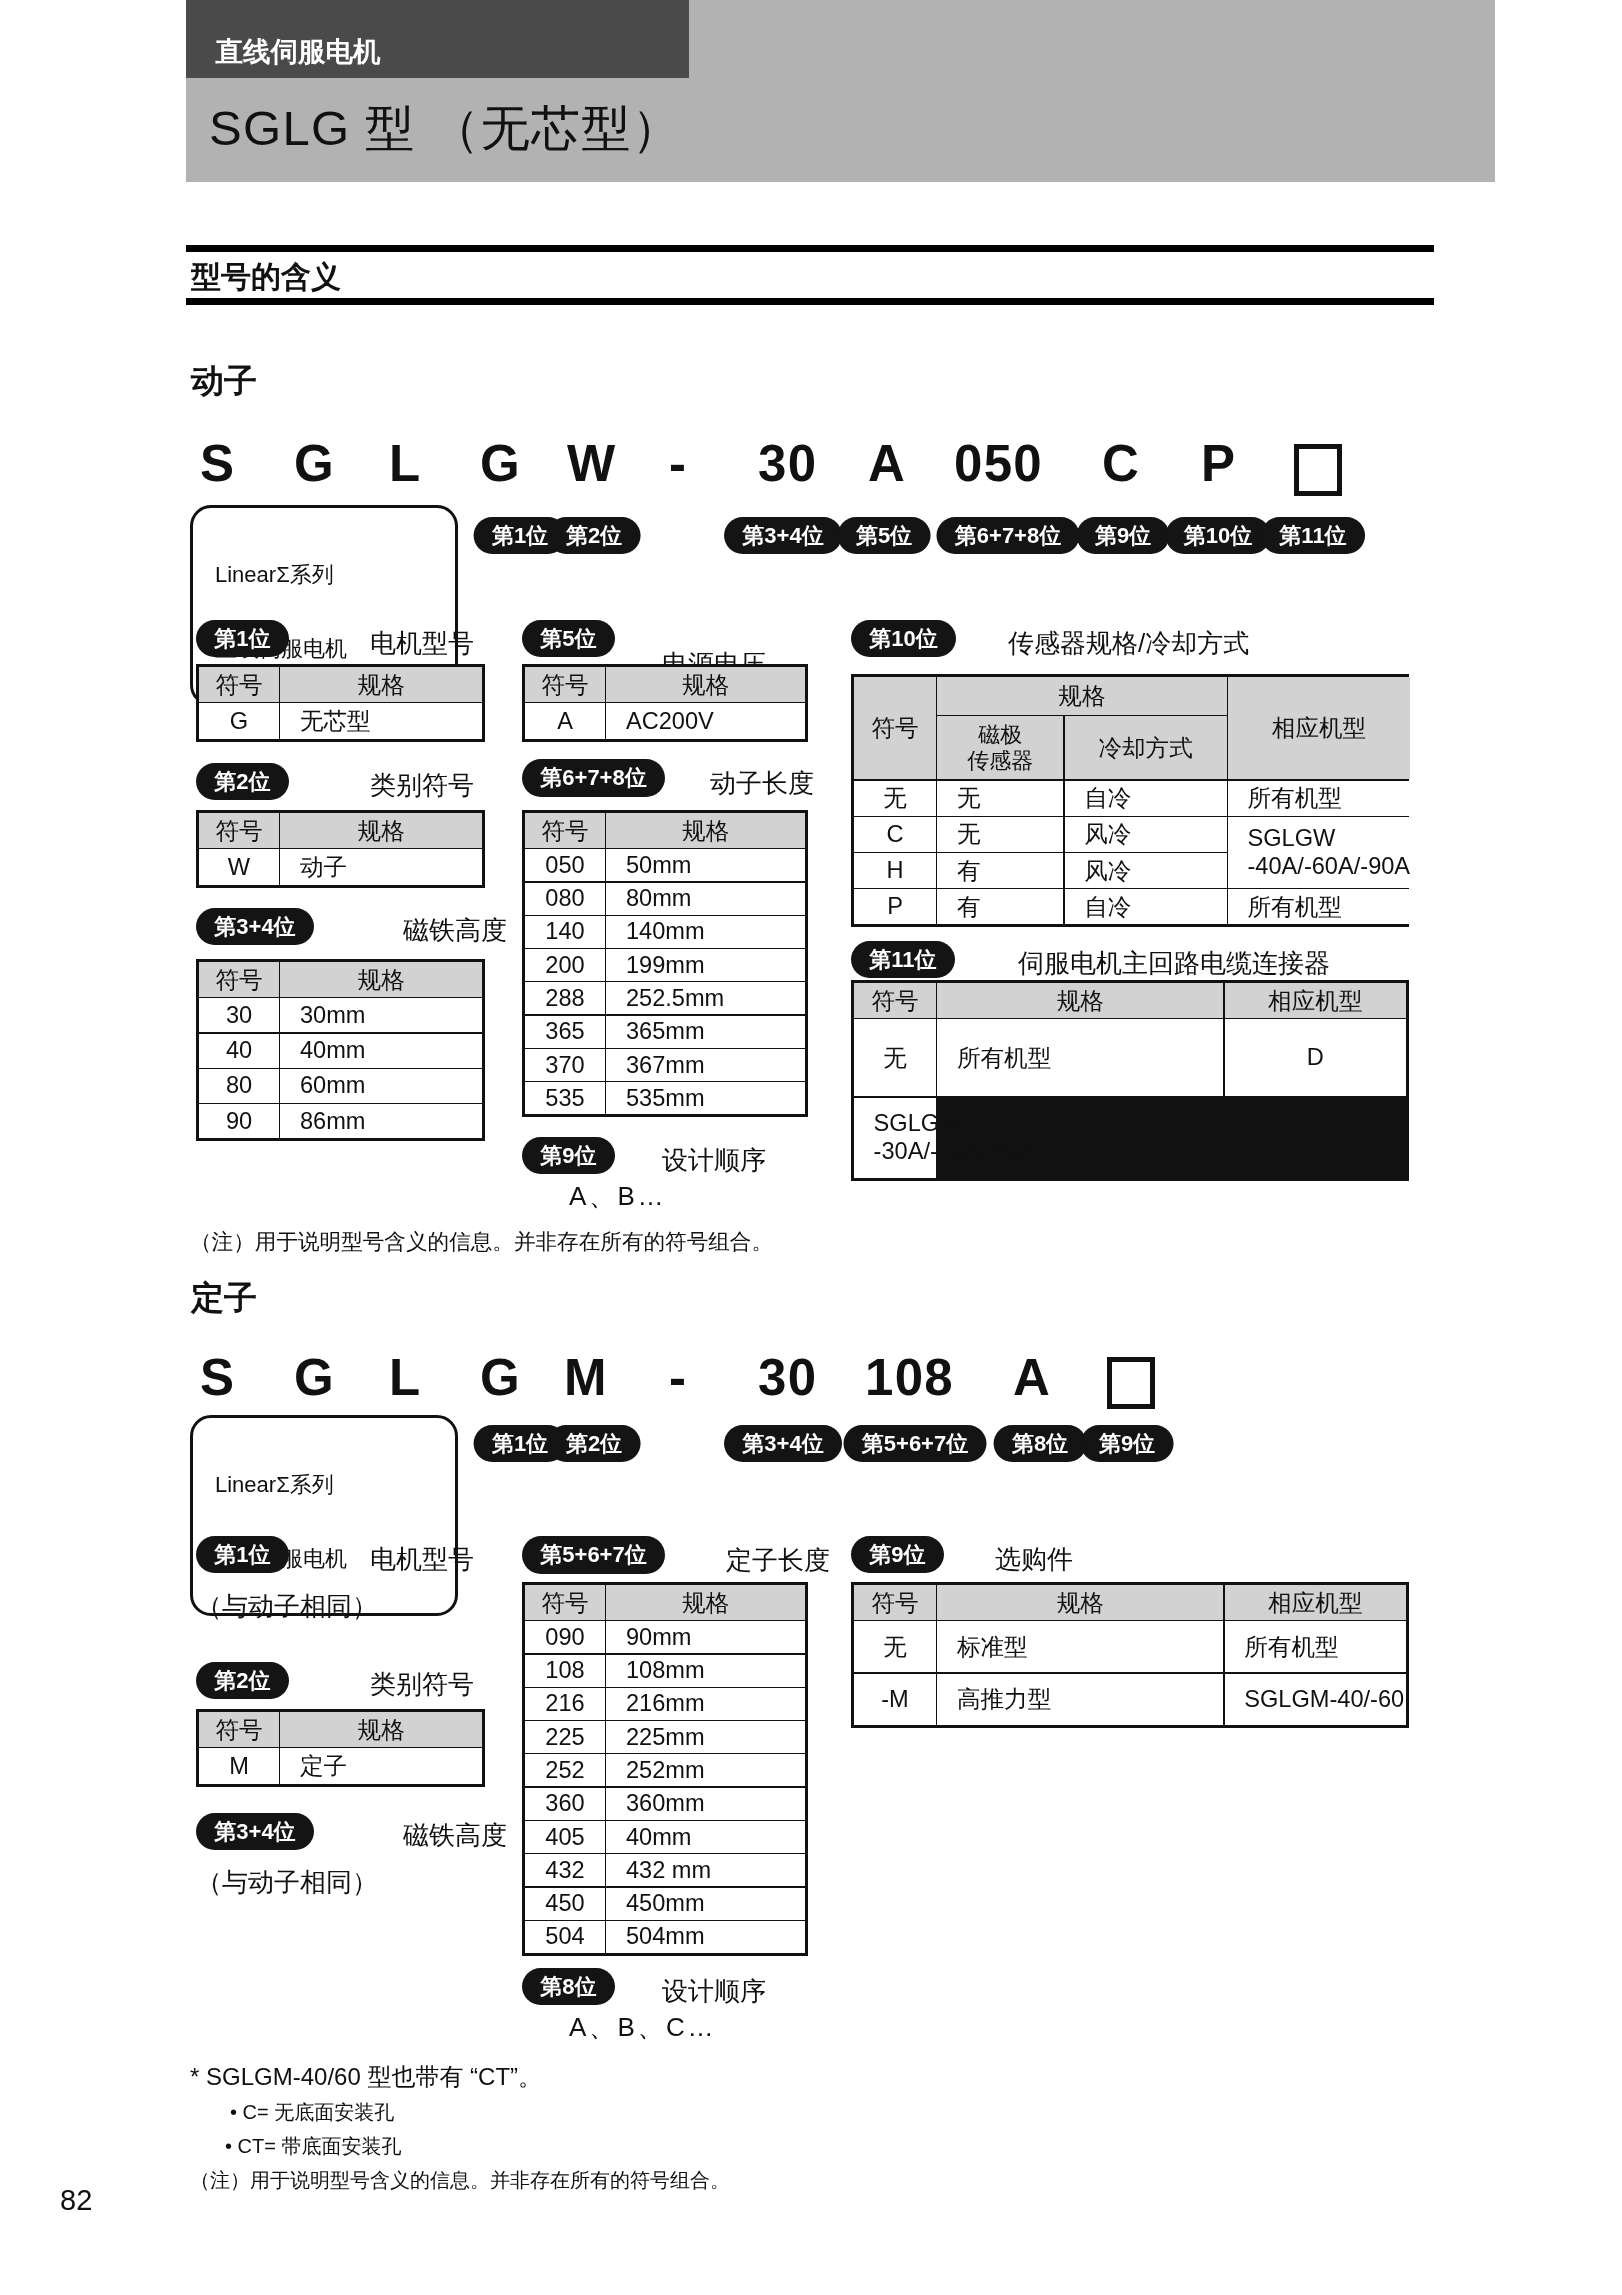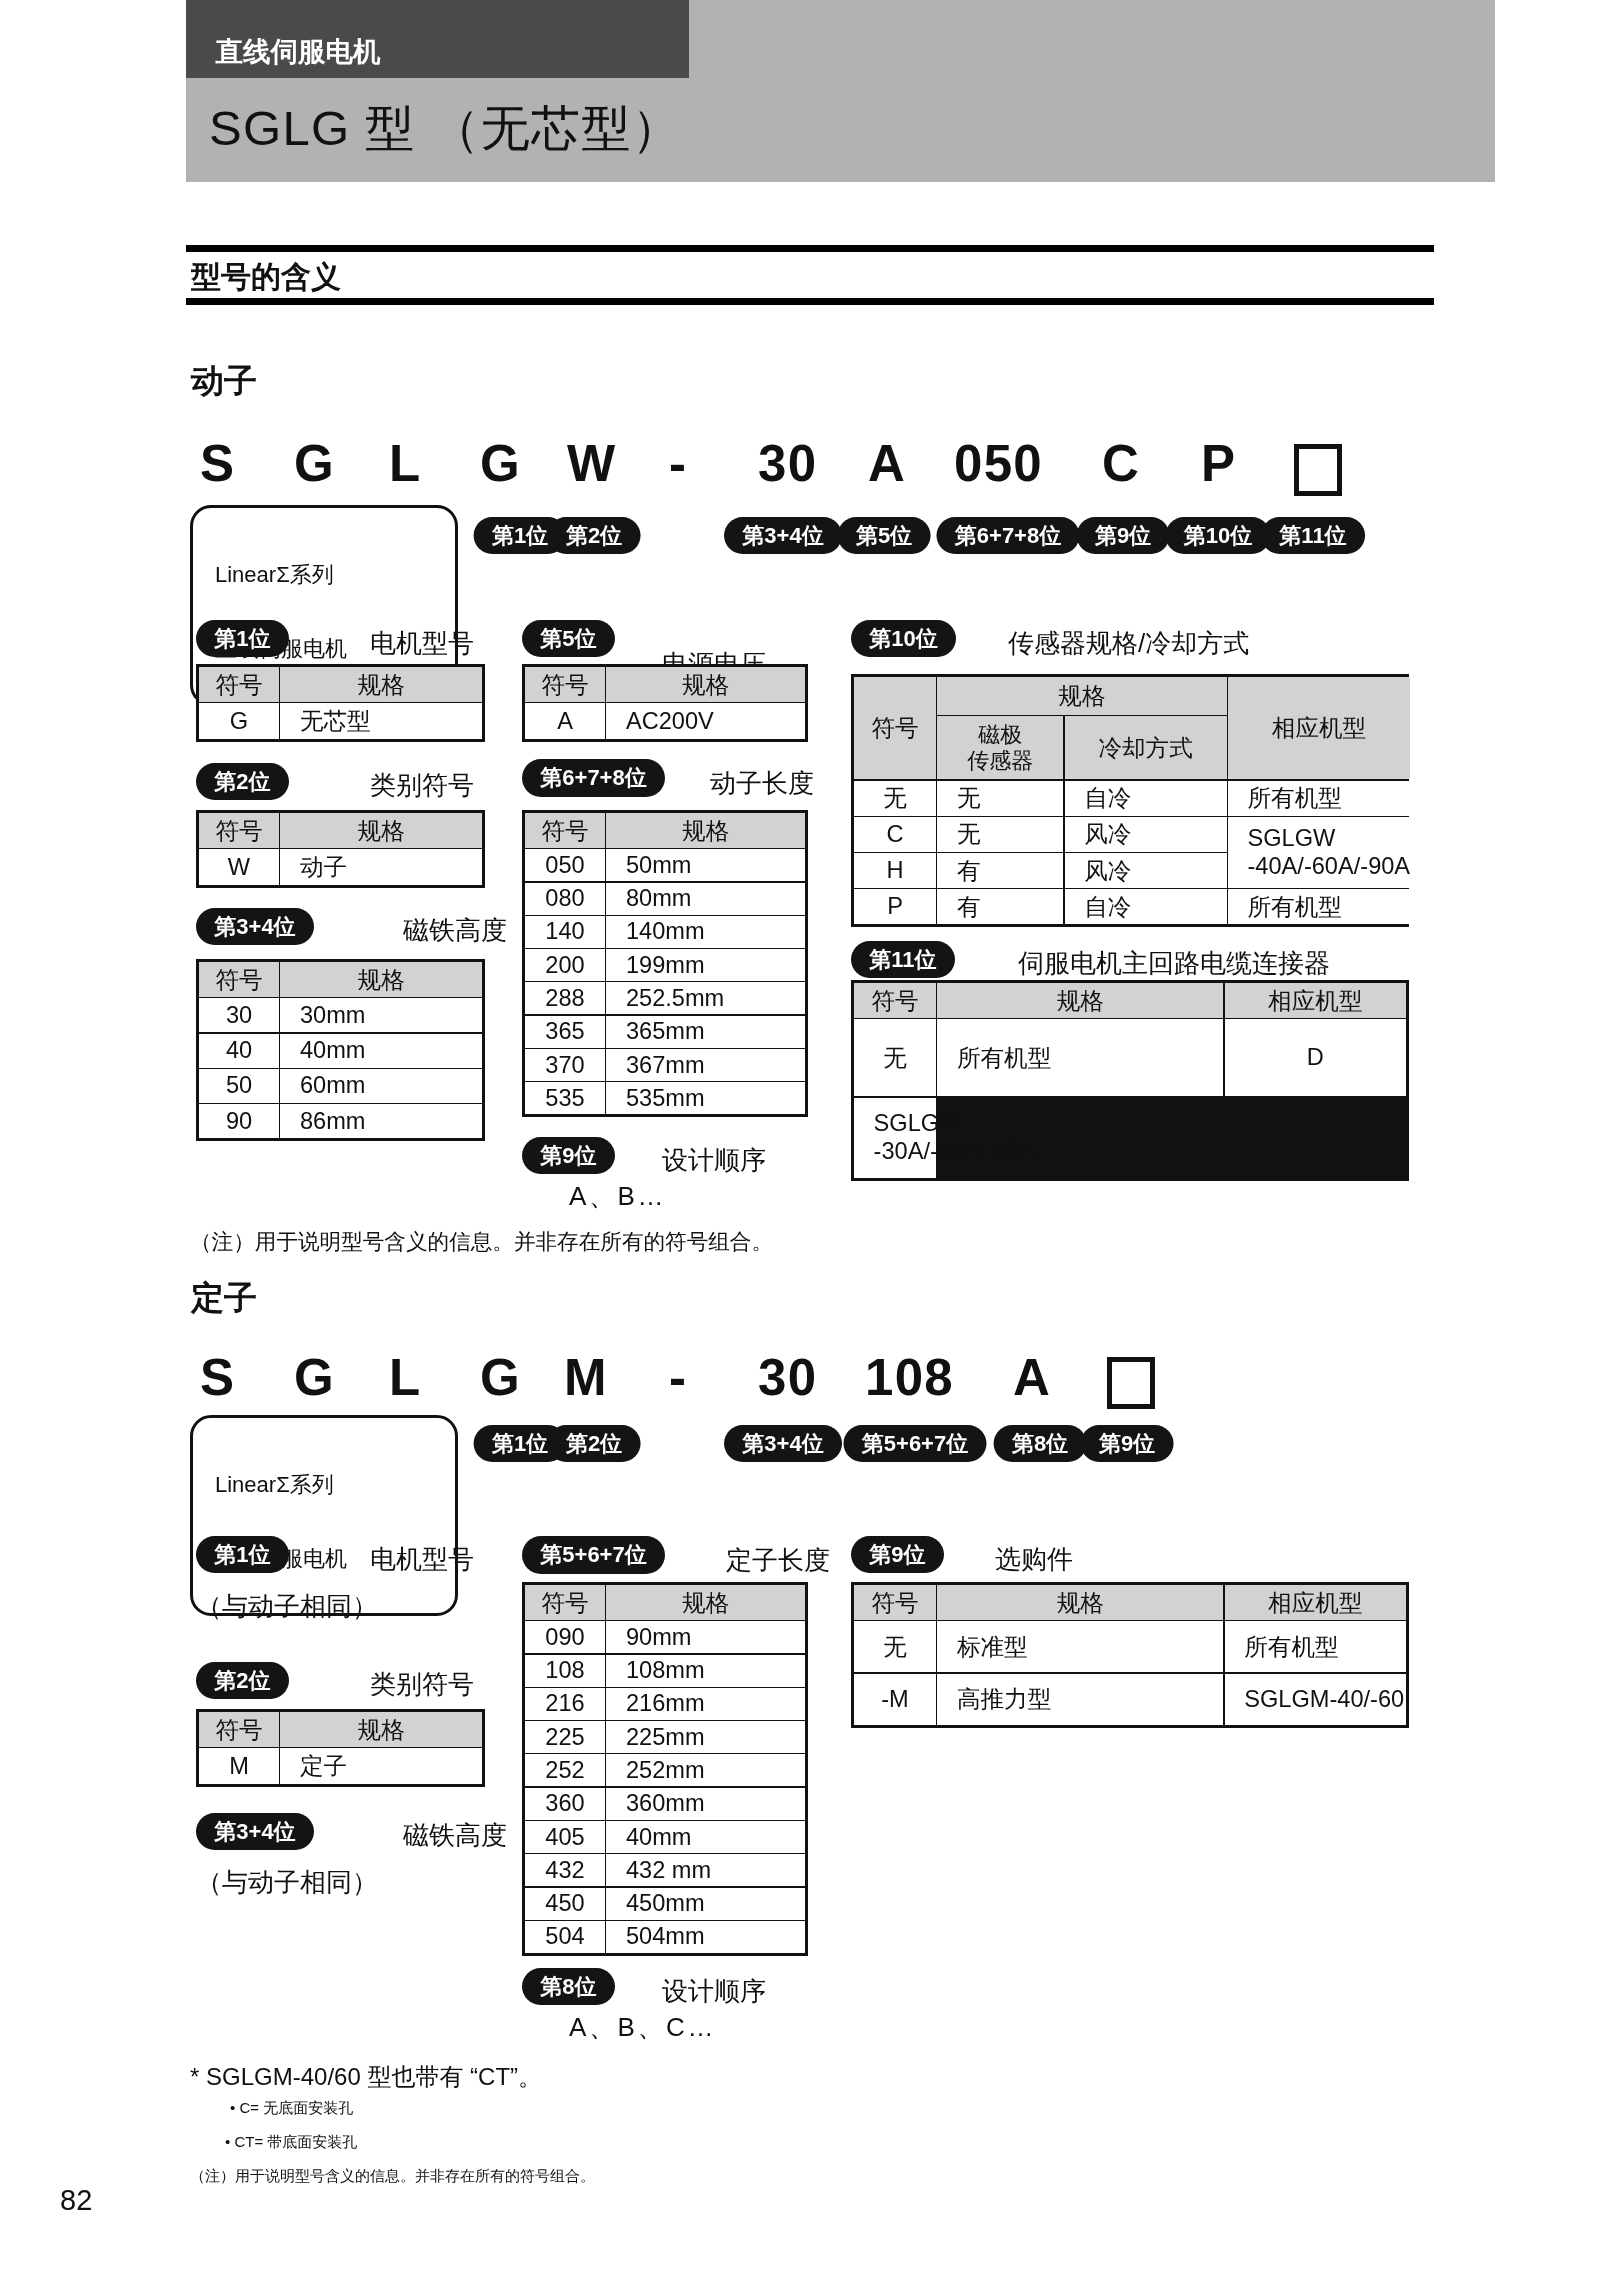--- a/index.html
+++ b/index.html
@@ -37,21 +37,21 @@
   .tbl .sym{justify-content:center;text-align:center}
   .tbl .spec{padding-left:19.6px}
   .tbl .col{flex-direction:column;justify-content:center;line-height:1.18}
   .tbl .col.spec{align-items:flex-start}
   .t2col{grid-template-columns:80px 1fr;width:283px}
   .t3col{grid-template-columns:82px 286px 1fr;width:552px}
   .sensor{grid-template-columns:82px 126px 162px 1fr;width:552px;
           grid-template-rows:38px 63px 35px 35px 35px 35px}
   .mcell{font-size:21.6px}
   .small{font-size:21.6px}
-  .fnote{font-size:15px;white-space:nowrap}
+  .fnote{font-size:20px;white-space:nowrap}
   .fnote1{font-size:24px;white-space:nowrap}
   .pageno{font-size:29px}
 </style>
 </head>
 <body>
 
 <div class="page">
 
   <div class="abs band"></div>
   <div class="abs tag">
@@ -112,21 +112,21 @@
 
   <div class="badge" style="left:196px;top:908px">第3+4位</div>
   <div class="abs blabel" style="left:403px;top:913px">磁铁高度</div>
   <div class="abs tbl t2col" style="left:196px;top:959px;grid-template-rows:35px repeat(4,34px)">
     <div class="c hd sym">符号</div>
     <div class="c hd sym">规格</div>
     <div class="c sym">30</div>
     <div class="c spec">30mm</div>
     <div class="c sym">40</div>
     <div class="c spec">40mm</div>
-    <div class="c sym">50</div>
+    <div class="c sym">80</div>
     <div class="c spec">60mm</div>
     <div class="c sym">90</div>
     <div class="c spec">86mm</div>
   </div>
 
   <div class="badge" style="left:522px;top:620px">第5位</div>
   <div class="abs blabel" style="left:662px;top:647px">电源电压</div>
   <div class="abs tbl t2col" style="left:522px;top:664px;width:280px;grid-template-rows:35px 36px">
     <div class="c hd sym">符号</div>
     <div class="c hd sym">规格</div>

